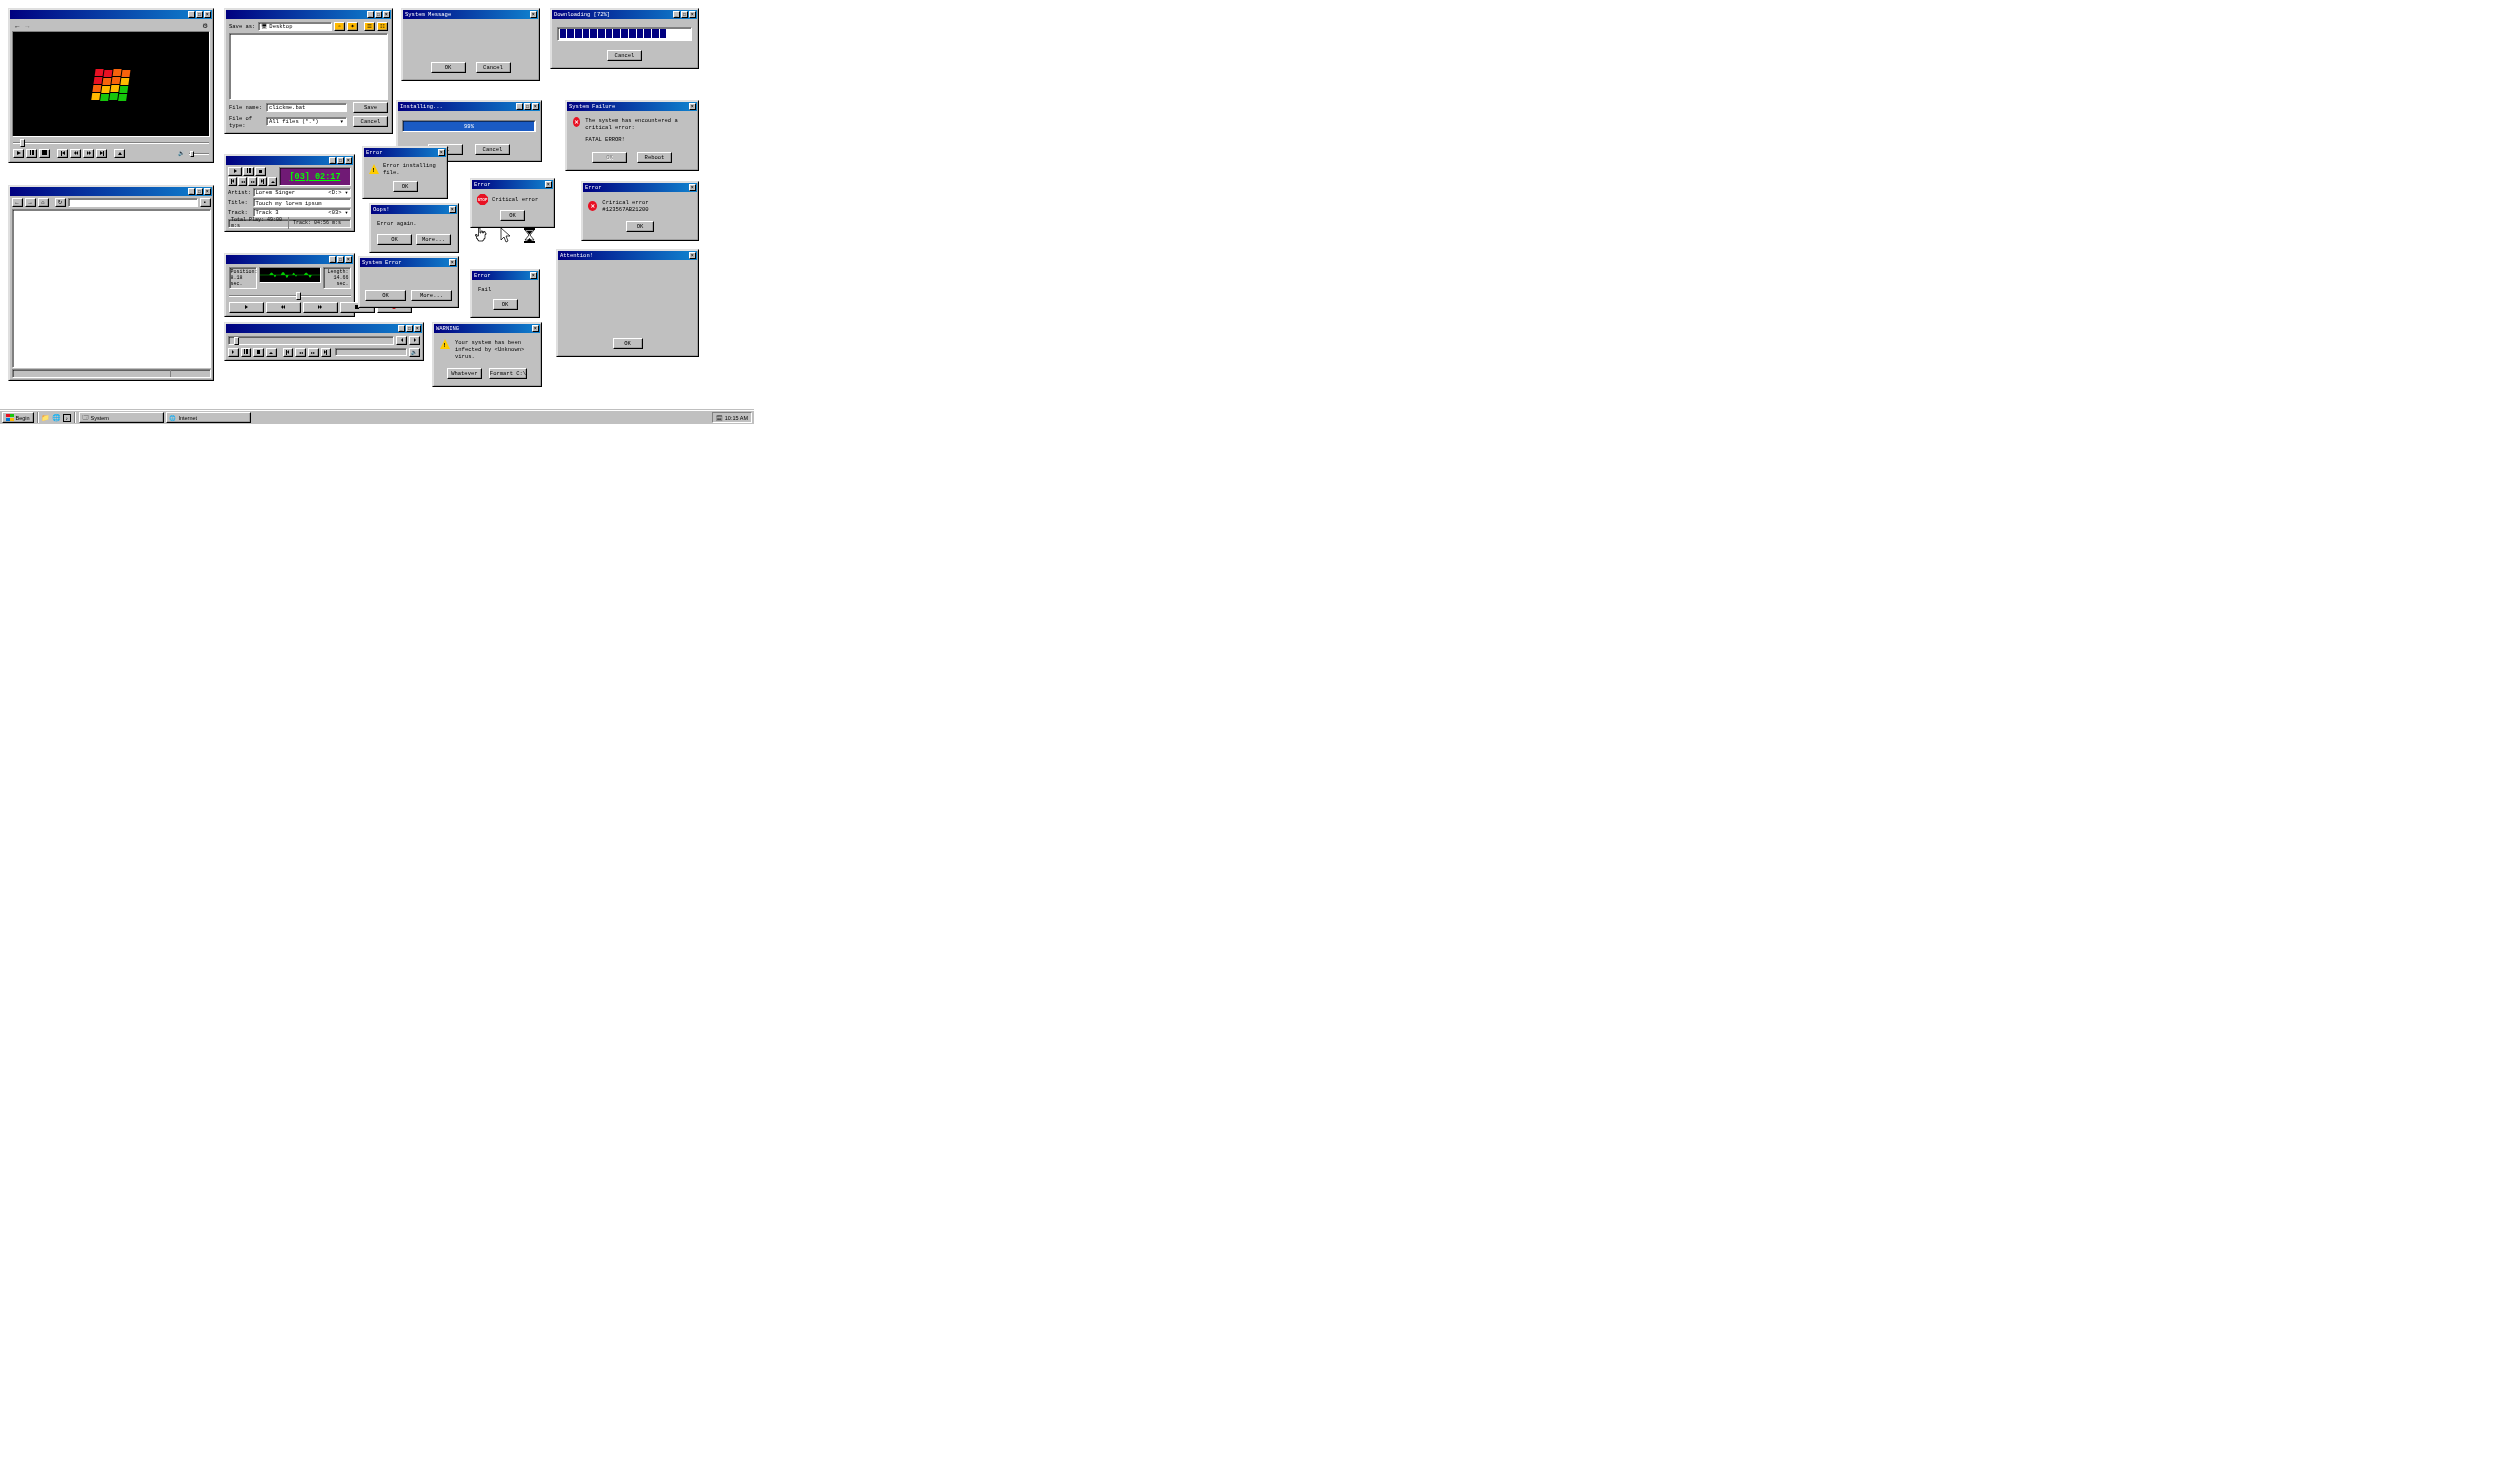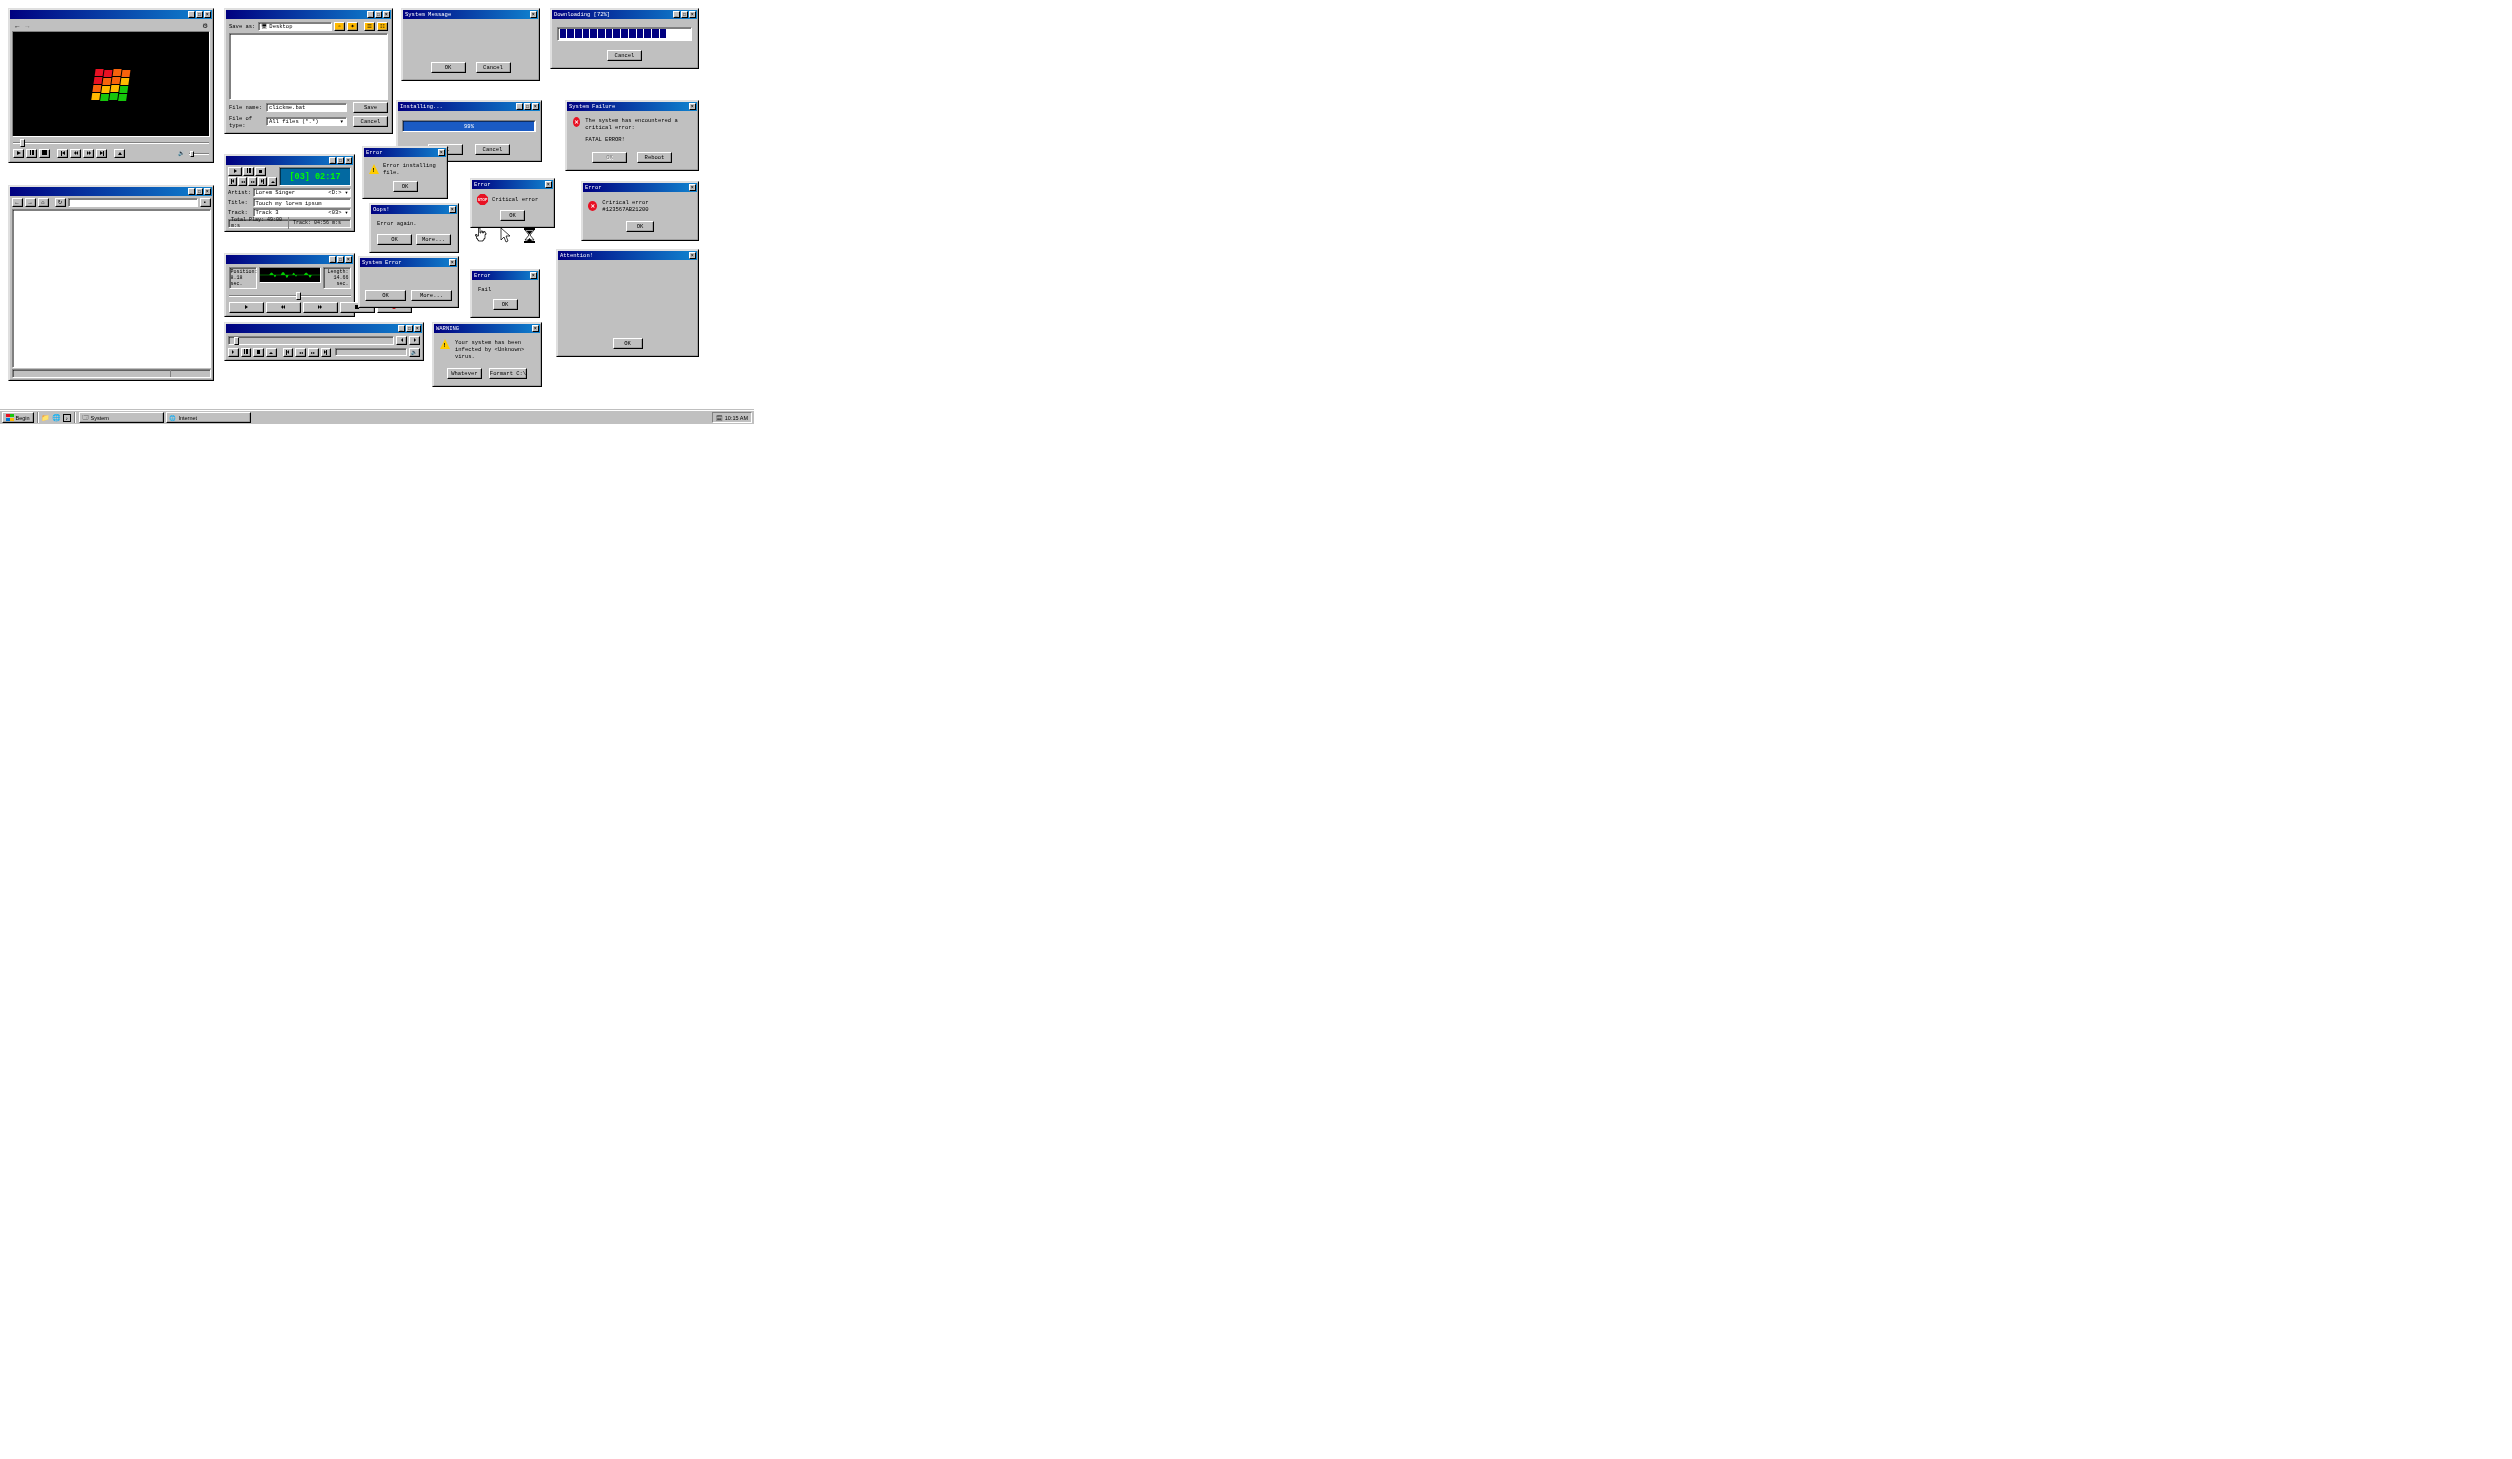--- a/index.html
+++ b/index.html
@@ -248,21 +248,21 @@
           <div class="btn sm"><span class="sq" style="width:3.5px;height:3.5px;"></span></div>
         </div>
         <div class="row" style="gap:1px;">
           <div class="btn sm" style="width:9px;"><span class="bar"></span><span class="tri-l" style="border-right-width:2.5px;border-top-width:2px;border-bottom-width:2px;"></span></div>
           <div class="btn sm" style="width:9px;"><span class="tri-l" style="border-right-width:2px;border-top-width:1.5px;border-bottom-width:1.5px;"></span><span class="tri-l" style="border-right-width:2px;border-top-width:1.5px;border-bottom-width:1.5px;"></span></div>
           <div class="btn sm" style="width:9px;"><span class="tri-r" style="border-left-width:2px;border-top-width:1.5px;border-bottom-width:1.5px;"></span><span class="tri-r" style="border-left-width:2px;border-top-width:1.5px;border-bottom-width:1.5px;"></span></div>
           <div class="btn sm" style="width:9px;"><span class="tri-r" style="border-left-width:2.5px;border-top-width:2px;border-bottom-width:2px;"></span><span class="bar"></span></div>
           <div class="btn sm" style="width:9px;"><span class="tri-u" style="border-left-width:2px;border-right-width:2px;border-bottom-width:2.5px;"></span></div>
         </div>
       </div>
-      <div class="sunken" style="flex:1;background:#0369a1;color:#0f0;font-family:'Courier New';font-size:8.5px;font-weight:bold;display:flex;align-items:center;justify-content:center;">[03] 02:17</div>
+      <div class="sunken" style="flex:1;background:#701a75;color:#0f0;font-family:'Courier New';font-size:8.5px;font-weight:bold;display:flex;align-items:center;justify-content:center;text-decoration:underline;">[03] 02:17</div>
     </div>
     <div class="row" style="margin-top:2px;">
       <span class="label" style="width:23px;">Artist:</span>
       <div class="sunken row" style="flex:1;height:8.5px;padding:0 1.5px;justify-content:space-between;">
           <span>Lorem Singer</span>
           <span class="row">
             <span>&lt;D:&gt;</span>
             <span style="font-family:sans-serif;font-size:4px;margin-left:1px;">▼</span>
           </span>
         </div>

